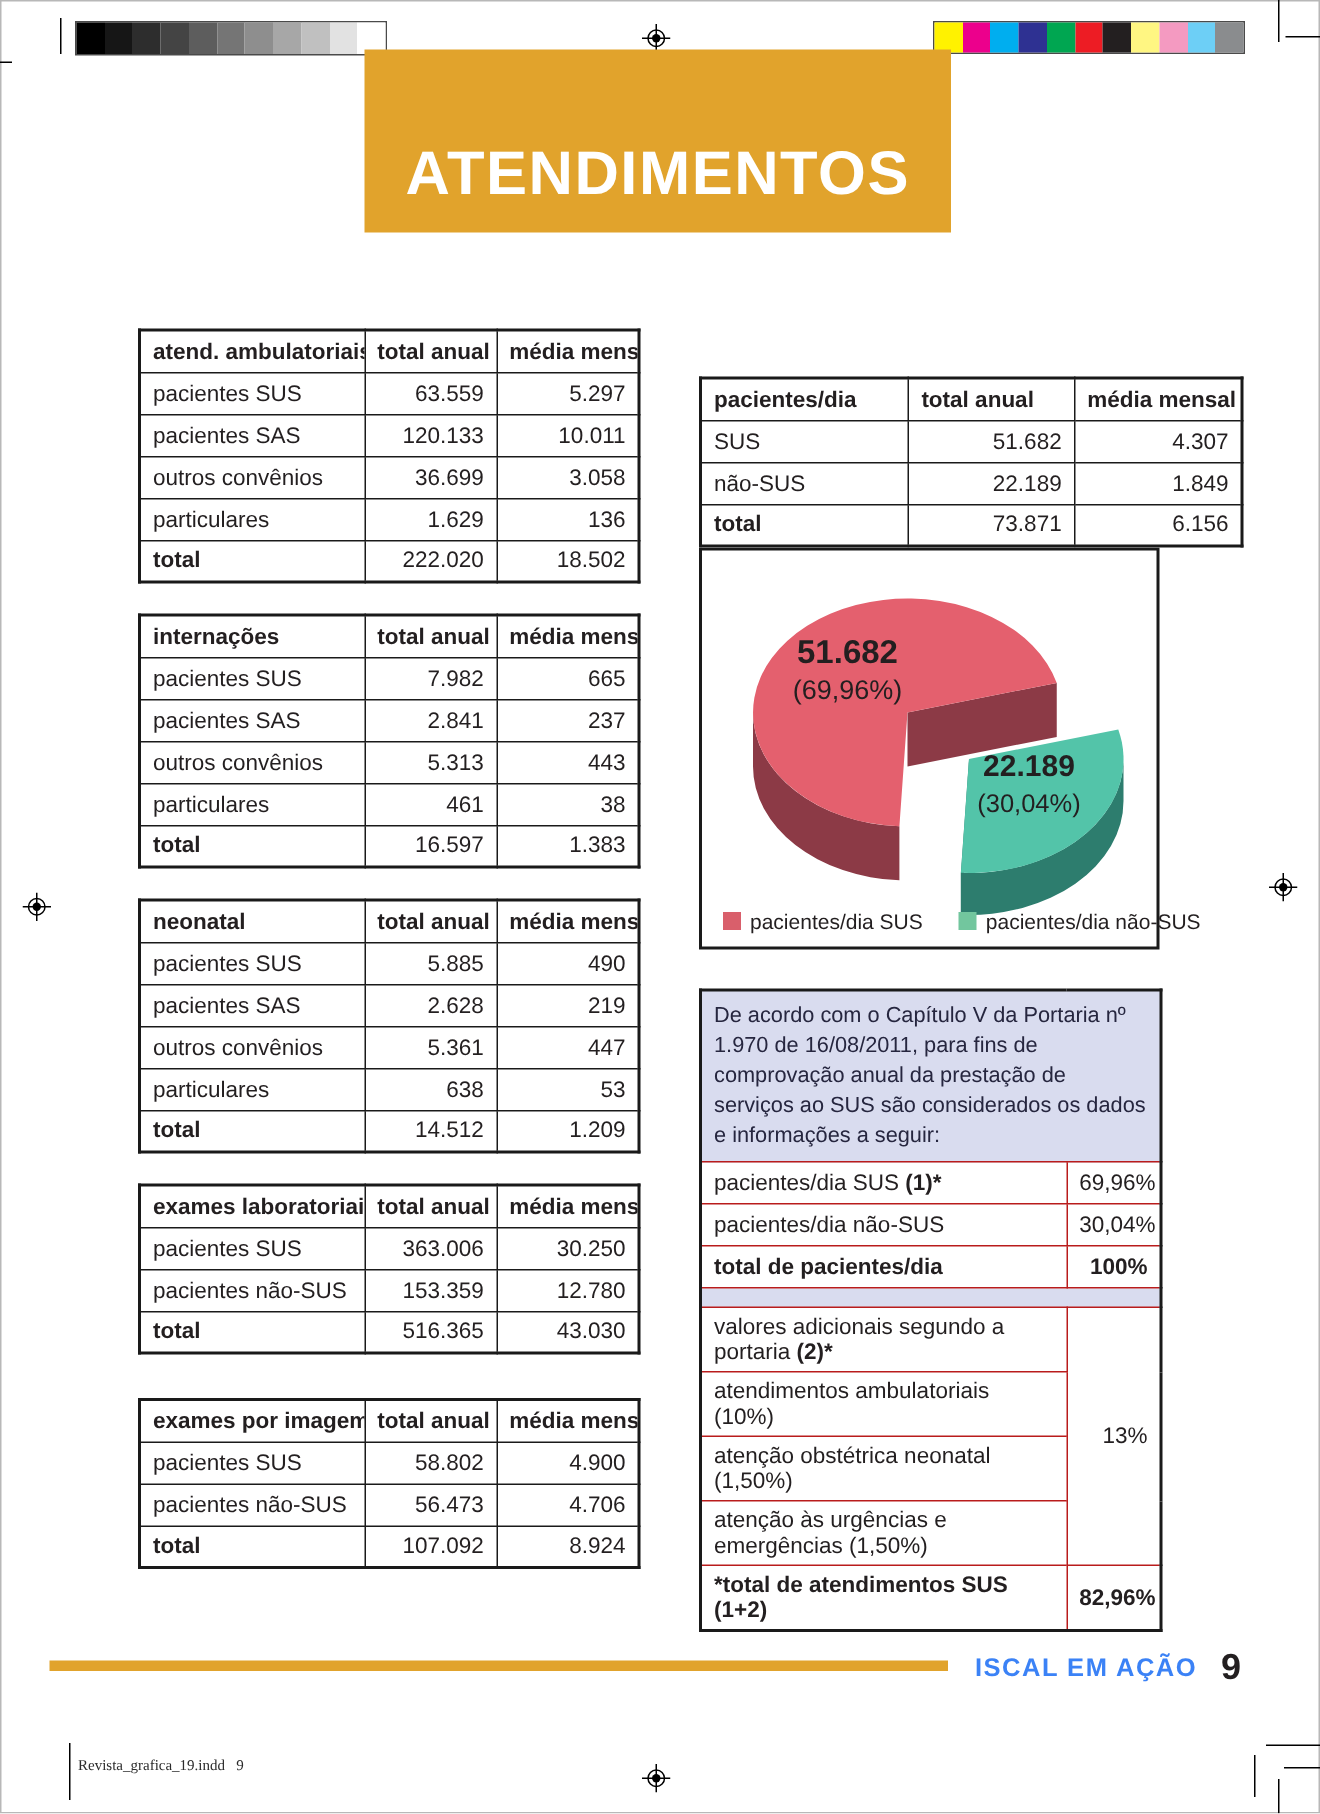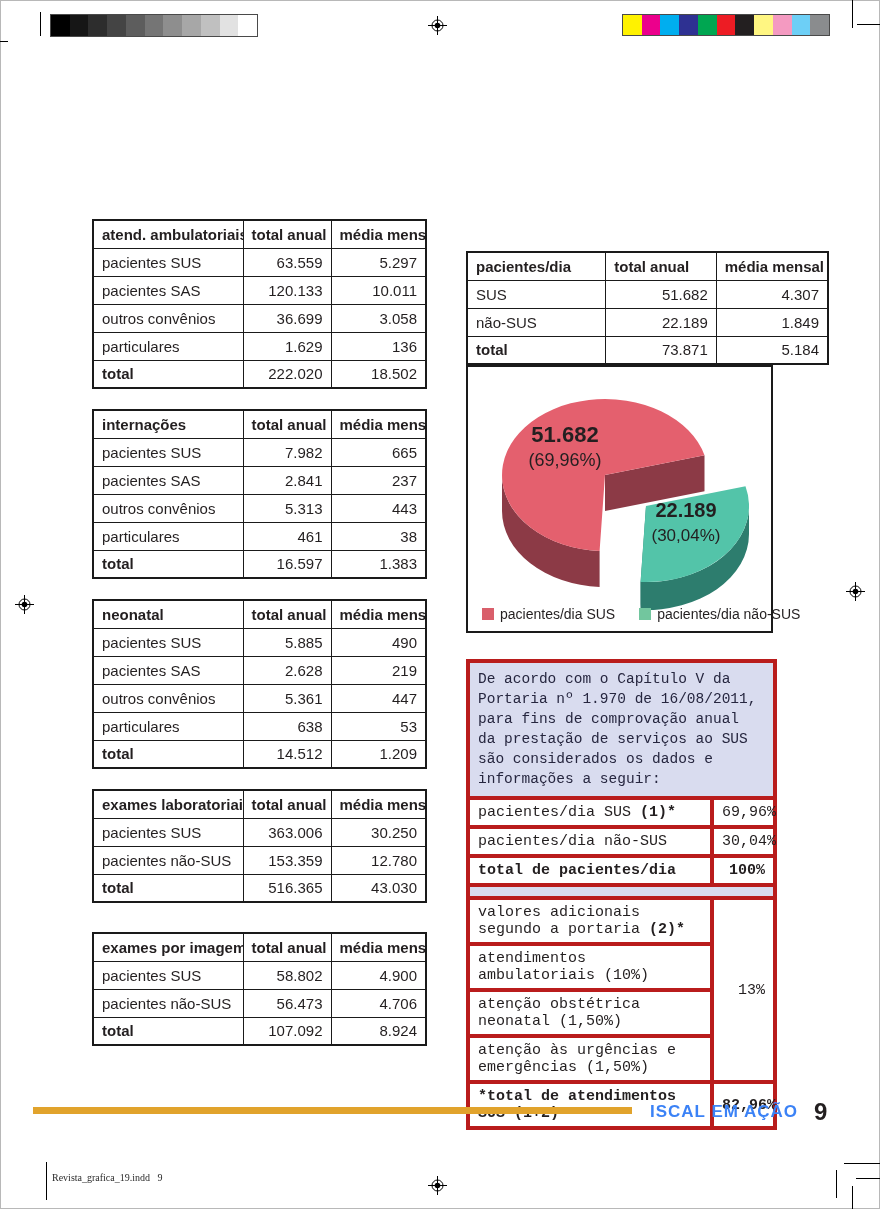--- a/index.html
+++ b/index.html
@@ -58,21 +58,21 @@
   .legend { position:absolute; left:14px; right:6px; bottom:9px; display:flex;
             gap:24px; align-items:center; font-size:14px; }
   .legend .item { display:flex; align-items:center; gap:6px; white-space:nowrap; }
   .legend .sq { width:12px; height:12px; display:inline-block; }
   .sq-red { background:#D95F6B; } .sq-teal { background:#72C69E; }
 
   
   .info-wrap { margin-top:26px; }
   .info { border-collapse:collapse; width:307px; font-size:15px; table-layout:fixed;
           border:2px solid #1a1a1a; }
-  .info td { border:4px solid #b91c1c; padding:4px 8px; box-sizing:border-box;font-family:Liberation Mono, monospace; }
+  .info td { border:1px solid #b91c1c; padding:4px 8px; box-sizing:border-box; }
   .info col.ic1 { width:244px; } .info col.ic2 { width:63px; }
   .info td.para { background:#D9DCEF; font-size:14.5px; line-height:1.38;
                   color:#26263f; padding:6px 8px 7px 8px; }
   .info td.band { background:#D9DCEF; height:13px; padding:0; }
   .info td.pct { text-align:right; }
   .info tr.boldrow td { font-weight:bold; }
   .info td.mid { vertical-align:middle; }
   .info td.lab { height:28px; }
 
   
@@ -147,20 +147,23 @@
       <div class="swatch" style="background:#2E3192"></div>
       <div class="swatch" style="background:#00A651"></div>
       <div class="swatch" style="background:#ED1C24"></div>
       <div class="swatch" style="background:#231F20"></div>
       <div class="swatch" style="background:#FFF682"></div>
       <div class="swatch" style="background:#F49AC1"></div>
       <div class="swatch" style="background:#6DCFF6"></div>
       <div class="swatch" style="background:#8A8C8E"></div>
     </div>
 
+  <div class="banner">
+    <span>ATENDIMENTOS</span>
+  </div>
 
   <div class="left-col">
     <table class="dtable">
         <colgroup>
           <col class="c1">
           <col class="c2">
           <col class="c3">
         </colgroup>
         <tbody>
           <tr>
@@ -352,21 +355,21 @@
             <td>4.307</td>
           </tr>
           <tr>
             <td>não-SUS</td>
             <td>22.189</td>
             <td>1.849</td>
           </tr>
           <tr class="total-row">
             <td>total</td>
             <td>73.871</td>
-            <td>5.184</td>
+            <td>6.156</td>
           </tr>
         </tbody>
       </table>
 
     <div class="pie-box">
       <svg class="pie" width="303" height="264" viewBox="0 0 303 264">
 
         <path d="M 34 108 A 103 76 0 0 0 131.6 183.9 L 131.6 219.9 A 103 76 0 0 1 34 144 Z" fill="#8C3A46"></path>
         <path d="M 137 108 L 236.5 88.3 L 236.5 124.3 L 137 144 Z" fill="#8C3A46"></path>
         <path d="M 137 108 L 131.6 183.9 A 103 76 0 1 1 236.5 88.3 Z" fill="#E4606E"></path>

